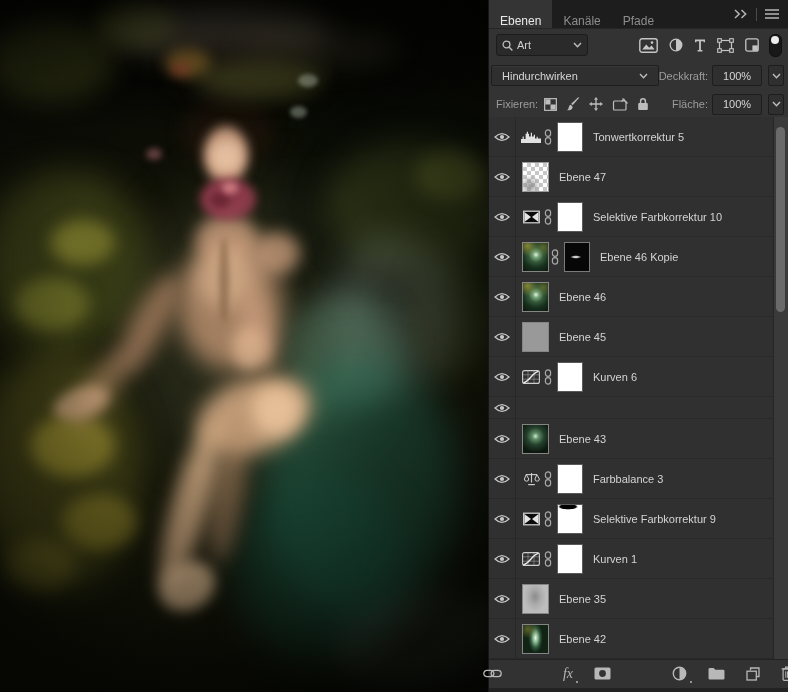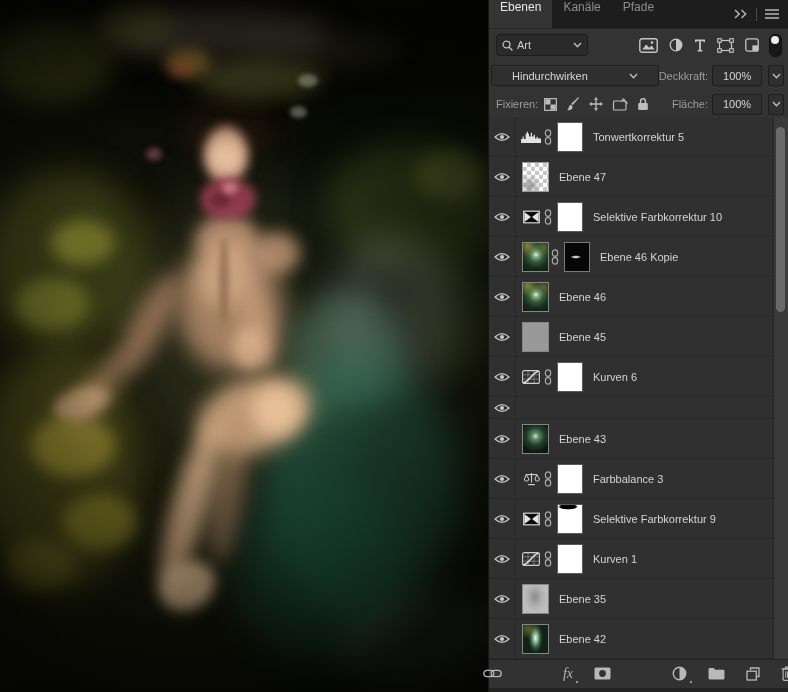--- a/index.html
+++ b/index.html
@@ -11,40 +11,40 @@
          background:linear-gradient(170deg,#060605 0%,#0b0c06 14%,#121307 38%,#16170a 62%,#101106 84%,#0a0b05 100%);}
   .blob{position:absolute;border-radius:50%;}
   .photo:after{content:"";position:absolute;left:0;top:0;right:0;bottom:0;
          background:radial-gradient(ellipse 72% 62% at 44% 42%, rgba(0,0,0,0) 42%, rgba(4,5,2,0.42) 78%, rgba(2,3,1,0.72) 100%),
                     linear-gradient(180deg, rgba(0,0,0,0.45) 0%, rgba(0,0,0,0) 16%);}
 
   
   .panel{position:absolute;left:488px;top:0;width:300px;height:692px;background:#333;border-left:1px solid #161616;box-sizing:border-box;}
 
   .tabbar{height:28px;background:#1d1d1d;display:flex;align-items:stretch;border-bottom:1px solid #262626;}
-  .tab{display:flex;align-items:flex-start;padding:0 11px;font-size:12px;color:#8d8d8d;cursor:default;}
+  .tab{display:flex;align-items:flex-end;padding:0 11px;font-size:12px;color:#8d8d8d;cursor:default;}
   .tab.active{background:#343434;color:#e8e8e8;}
   .tabbar-right{margin-left:auto;display:flex;align-items:center;gap:8px;padding-right:9px;}
   .vdiv{width:1px;height:13px;background:#4a4a4a;}
 
   .controls{background:#333;}
   .ctrlrow{display:flex;align-items:center;}
   .row1{height:32px;padding:0 6px 0 7px;}
   .row2{height:29px;padding:0 4px 0 2px;}
   .row3{height:28px;padding:0 4px 0 7px;border-bottom:1px solid #272727;}
 
   .searchbox{display:flex;align-items:center;width:92px;height:22px;background:#2a2a2a;
              border:1px solid #1c1c1c;border-radius:3px;padding:0 5px;box-sizing:border-box;justify-content:flex-end;}
   .searchbox .txt{font-size:11px;color:#cfcfcf;margin:0 4px;flex:1;}
   .filters{display:flex;align-items:center;gap:11px;margin-left:auto;margin-right:10px;}
   .toggle{width:11px;height:21px;background:#181818;border-radius:6px;position:relative;border:1px solid #101010;}
   .toggle .knob{position:absolute;left:1px;top:1px;width:8px;height:8px;border-radius:50%;background:#ededed;}
 
   .selbox{display:flex;align-items:center;width:168px;height:21px;background:#2f2f2f;
-          border:1px solid #1d1d1d;border-radius:2px;padding:0 20px;box-sizing:border-box;
+          border:1px solid #1d1d1d;border-radius:2px;padding:0 10px;box-sizing:border-box;
           box-shadow:inset 0 1px 0 rgba(255,255,255,0.05);}
   .selbox .txt{font-size:11px;color:#d6d6d6;flex:1;white-space:nowrap;}
   .lbl{font-size:11px;color:#9c9c9c;white-space:nowrap;}
   .valbox{width:50px;height:21px;background:#2f2f2f;border:1px solid #1d1d1d;border-radius:2px;
           display:flex;align-items:center;justify-content:center;font-size:11px;color:#d6d6d6;box-sizing:border-box;}
   .chevbox{width:16px;height:21px;background:#2f2f2f;border:1px solid #1d1d1d;border-radius:2px;
            display:flex;align-items:center;justify-content:center;box-sizing:border-box;}
   .lockicons{display:flex;align-items:center;gap:9px;margin-left:6px;}
 
   

